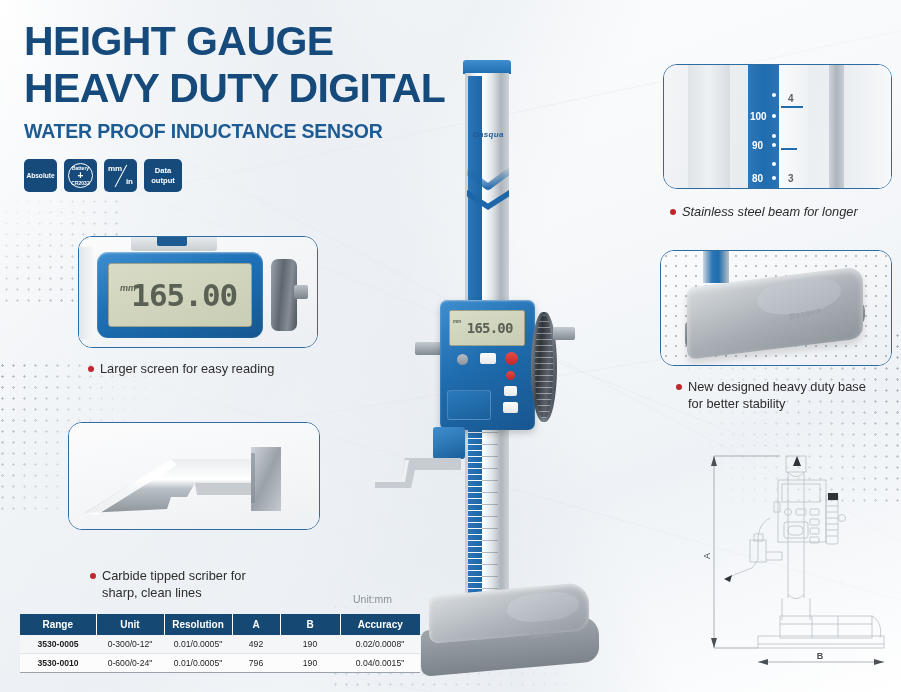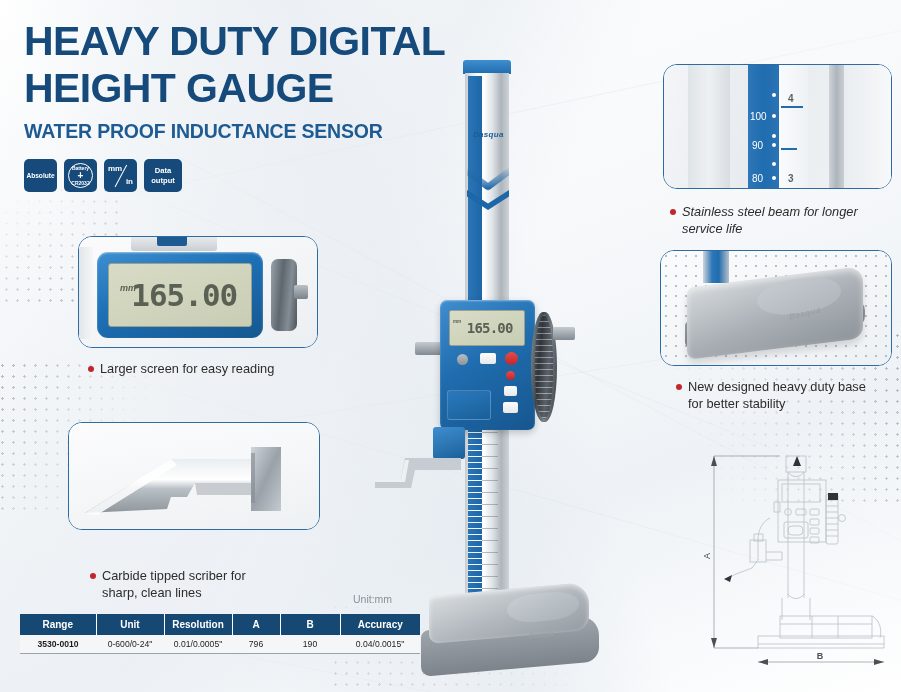--- a/index.html
+++ b/index.html
@@ -144,21 +144,21 @@
   .scale-col-a{ position:absolute; left:24px; top:0; width:42px; height:100%;
     background:linear-gradient(90deg,#dfe4e8,#eef1f3,#d8dde2); }
   .scale-col-blue{ position:absolute; left:84px; top:0; width:31px; height:100%;
     background:linear-gradient(90deg,#2e77b8,#1f6cae,#2b73b4); }
   .scale-col-white{ position:absolute; left:115px; top:0; width:29px; height:100%;
     background:linear-gradient(90deg,#fafbfc,#eef1f4); }
   .scale-col-b{ position:absolute; left:165px; top:0; width:15px; height:100%;
     background:linear-gradient(90deg,#cdd3d8,#aeb5bb,#c8ced4); }
   .scale-col-c{ position:absolute; left:180px; top:0; right:0; height:100%;
     background:linear-gradient(90deg,#e9edf0,#f7f8fa); }
-  .sc-num{ position:absolute; color:#fff; font-size:10px; font-weight:normal; }
+  .sc-num{ position:absolute; color:#fff; font-size:10px; font-weight:bold; }
   .sc-dot{ position:absolute; width:4px; height:4px; border-radius:50%; background:#fff; left:108px; }
   .sc-tick{ position:absolute; left:117px; height:2.4px; background:#1f6cae; }
   .sc-wnum{ position:absolute; color:#5a6268; font-size:10px; font-weight:bold; left:124px; }
 
   
   .base-bg{ position:absolute; inset:0;
     background-image:radial-gradient(#b6bec6 1.1px, transparent 1.2px), linear-gradient(160deg,#fafbfc,#eef1f4);
     background-size:10px 10px, auto; }
   .base-beam{ position:absolute; left:42px; top:-2px; width:26px; height:34px;
     background:linear-gradient(90deg,#cfd5da,#2e77b8 35%,#1f6cae 60%,#b9c1c8); }
@@ -343,22 +343,22 @@
   <i style="left:-40px; top:330px; transform:rotate(16deg);"></i>
   <i style="left:-40px; top:470px; transform:rotate(-9deg);"></i>
   <i style="left:-40px; top:600px; transform:rotate(11deg);"></i>
 </div>
 <div class="dots dots-left"></div>
 <div class="dots dots-left2"></div>
 <div class="dots dots-right"></div>
 <div class="dots dots-bottom"></div>
 
 <div class="title-block">
+  <div class="title-line">HEIGHT GAUGE</div>
   <div class="title-line">HEAVY DUTY DIGITAL</div>
-  <div class="title-line">HEIGHT GAUGE</div>
   <div class="subtitle">WATER PROOF INDUCTANCE SENSOR</div>
 </div>
 
 <div class="badges">
   <div class="badge badge-abs">
     <span>Absolute</span>
   </div>
   <div class="badge badge-battery">
     <div class="bat-ring">
       <span>Battery</span>
@@ -456,21 +456,20 @@
   <span class="bullet"></span><span>Larger screen for easy reading</span>
 </div>
 
 <div class="feat feat-scriber">
   <span class="bullet"></span><span>Carbide tipped scriber for</span>
   <span class="txt2">sharp, clean lines</span>
 </div>
 
 <div class="feat feat-beam">
   <span class="bullet"></span><span>Stainless steel beam for longer</span>
-  <span class="txt2">service life</span>
 </div>
 
 <div class="feat feat-base">
   <span class="bullet"></span><span>New designed heavy duty base</span>
   <span class="txt2">for better stability</span>
 </div>
 
 <div class="product">
   <div class="pr-beam-cap"></div>
   <div class="pr-beam"></div>
@@ -583,20 +582,28 @@
       <th style="width:19%">Range</th>
       <th style="width:17%">Unit</th>
       <th style="width:17%">Resolution</th>
       <th style="width:12%">A</th>
       <th style="width:15%">B</th>
       <th style="width:20%">Accuracy</th>
     </tr>
   </thead>
   <tbody>
     <tr>
+      <td class="code">3530-0005</td>
+      <td>0-300/0-12"</td>
+      <td>0.01/0.0005"</td>
+      <td>492</td>
+      <td>190</td>
+      <td>0.02/0.0008"</td>
+    </tr>
+    <tr>
       <td class="code">3530-0010</td>
       <td>0-600/0-24"</td>
       <td>0.01/0.0005"</td>
       <td>796</td>
       <td>190</td>
       <td>0.04/0.0015"</td>
     </tr>
   </tbody>
 </table>
 

